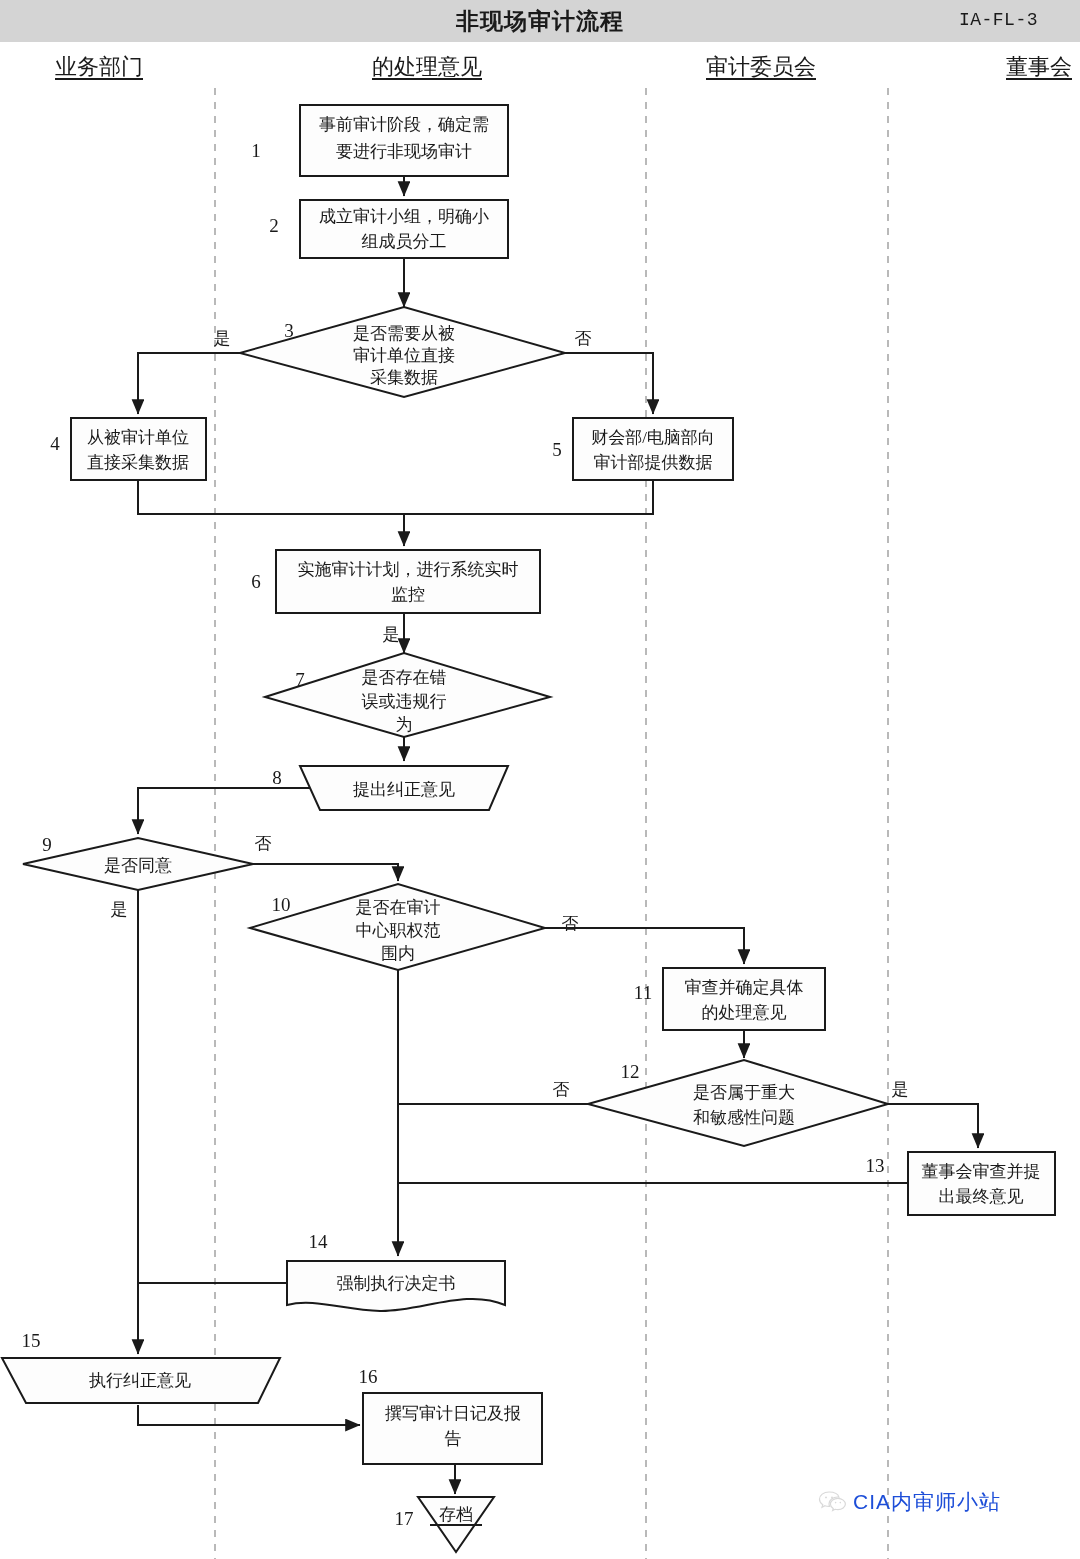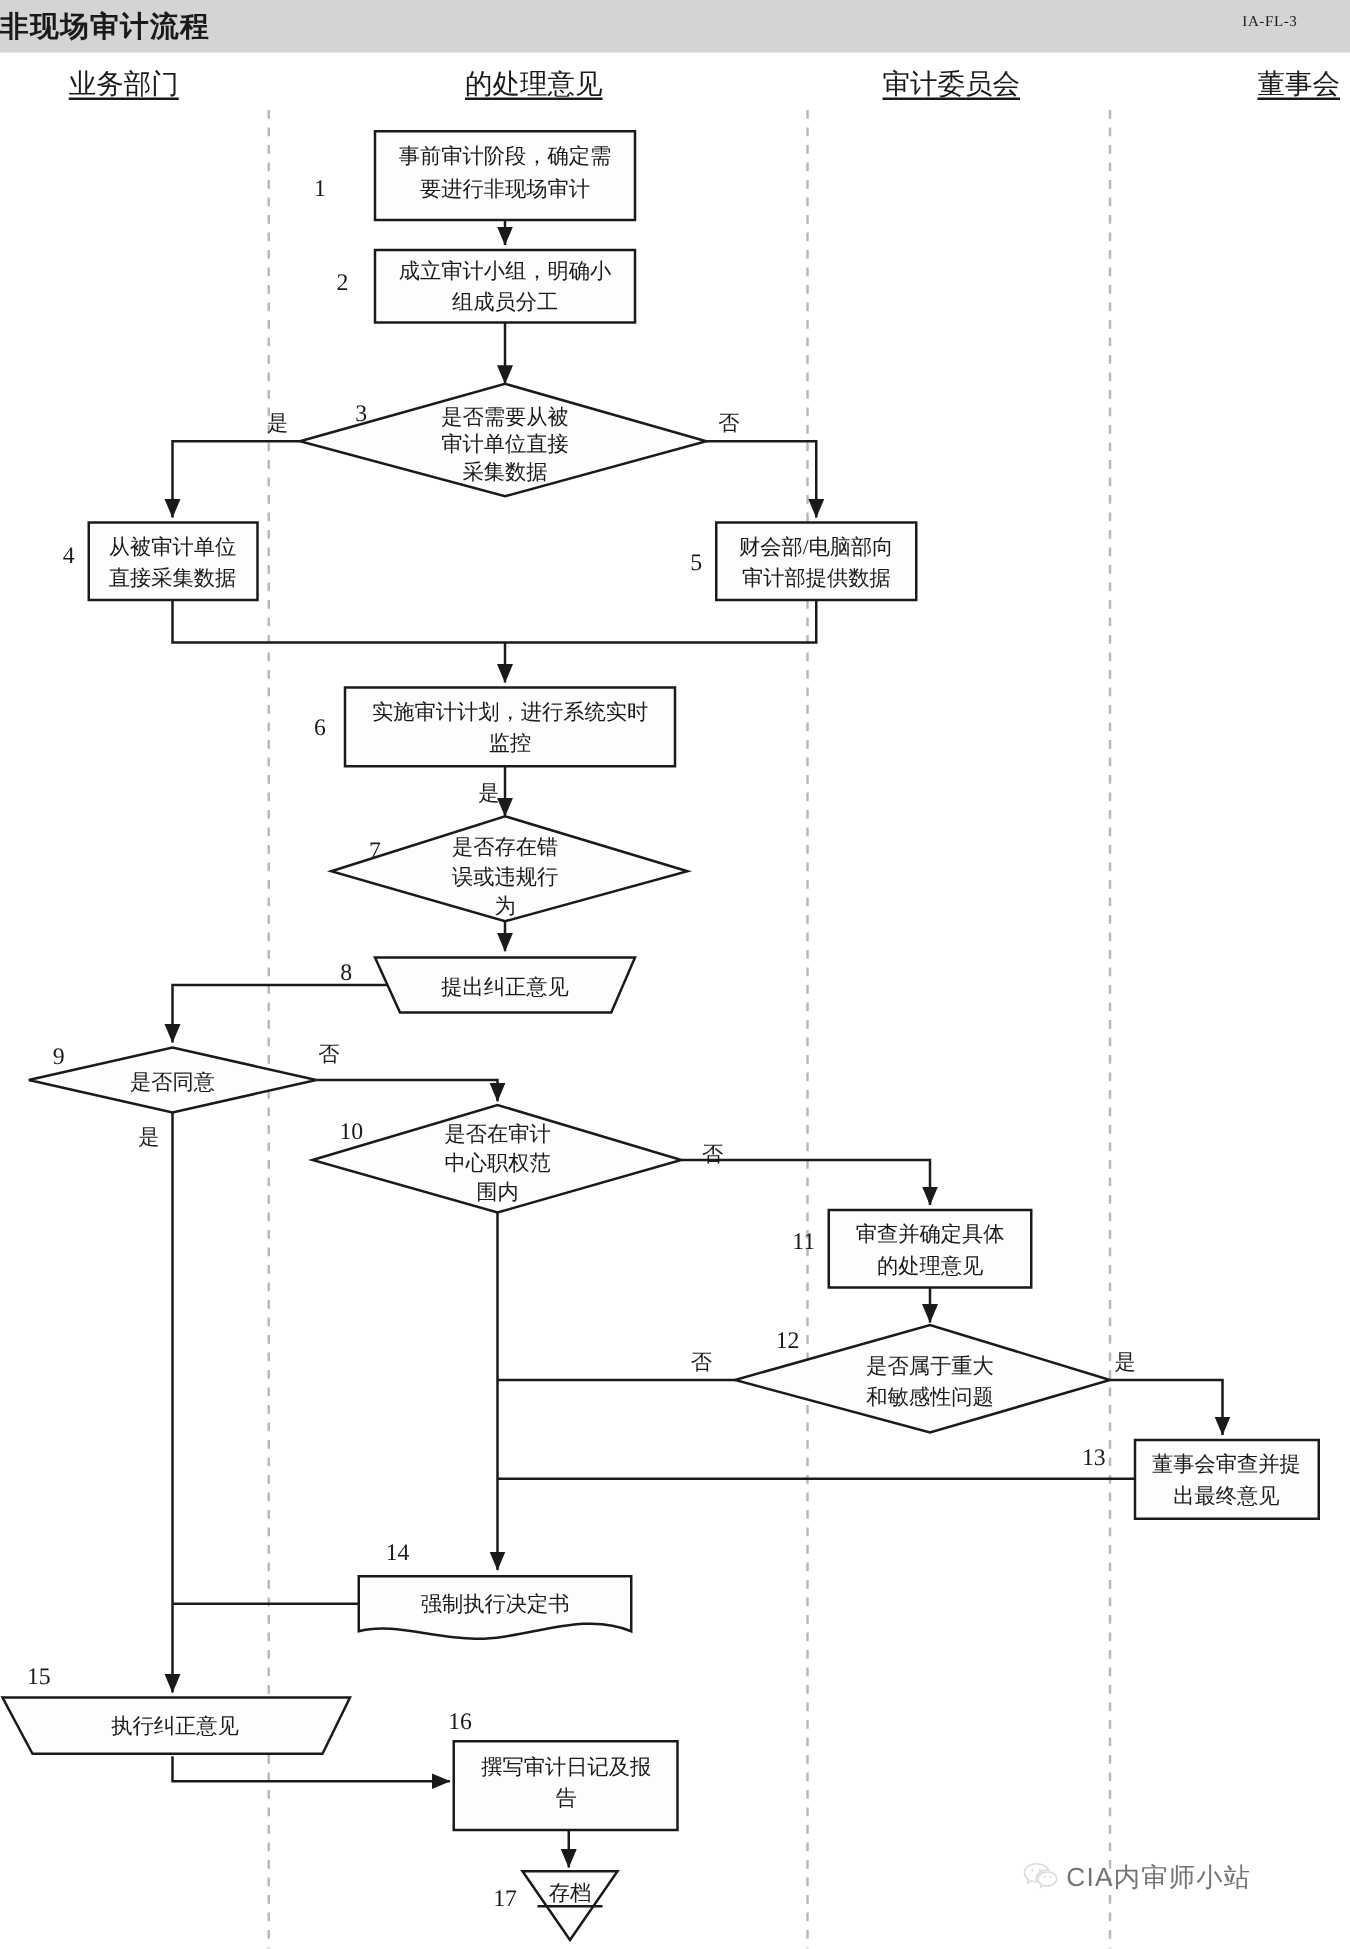--- a/index.html
+++ b/index.html
@@ -6,28 +6,28 @@
   body{
     width:1080px;height:1559px;position:relative;overflow:hidden;
     font-family:"Liberation Serif","DejaVu Serif",serif;
     color:#1a1a1a;
   }
   #header-bar{
     position:absolute;left:0;top:0;width:1080px;height:42px;
     background:#d4d4d4;
   }
   #doc-title{
-    position:absolute;left:0;top:6px;width:1080px;text-align:left;
+    position:absolute;left:0;top:6px;width:1080px;text-align:center;
     font-size:23px;font-weight:bold;letter-spacing:1px;
     font-family:"Liberation Serif","DejaVu Serif",serif;
   }
   #doc-code{
     position:absolute;right:42px;top:10px;
-    font-size:12px;letter-spacing:0.5px;
-    font-family:Liberation Serif, serif;
+    font-size:18px;letter-spacing:0.5px;
+    font-family:Liberation Mono, monospace;
   }
   .lane-title{
     position:absolute;top:52px;font-size:22px;font-weight:normal;
     text-decoration:underline;text-underline-offset:4px;
     white-space:nowrap;
   }
   #svg-flow{position:absolute;left:0;top:0;width:1080px;height:1559px;}
   .shape{fill:#fdfdfd;stroke:#1a1a1a;stroke-width:2;}
   .lane-div{stroke:#b9b9b9;stroke-width:2;stroke-dasharray:7 7;fill:none;}
   .conn{stroke:#1a1a1a;stroke-width:2;fill:none;}
@@ -38,21 +38,21 @@
   .numtext{
     font-family:"Liberation Serif","DejaVu Serif",serif;
     font-size:19px;fill:#1a1a1a;text-anchor:middle;
   }
   .edgelabel{
     font-family:"Liberation Serif","DejaVu Serif",serif;
     font-size:17px;fill:#1a1a1a;text-anchor:middle;
   }
   #watermark{
     position:absolute;left:818px;top:1488px;
-    font-size:21px;color:#737373;white-space:nowrap;
+    font-size:21px;color:#1d4ed8;white-space:nowrap;
     font-family:"Liberation Sans","DejaVu Sans",sans-serif;
     letter-spacing:1px;
   }
   #wechat-icon{display:inline-block;vertical-align:middle;margin-right:5px;}
 </style>
 </head>
 <body>
 
 <div id="header-bar"></div>
 <div id="doc-title">非现场审计流程</div>

